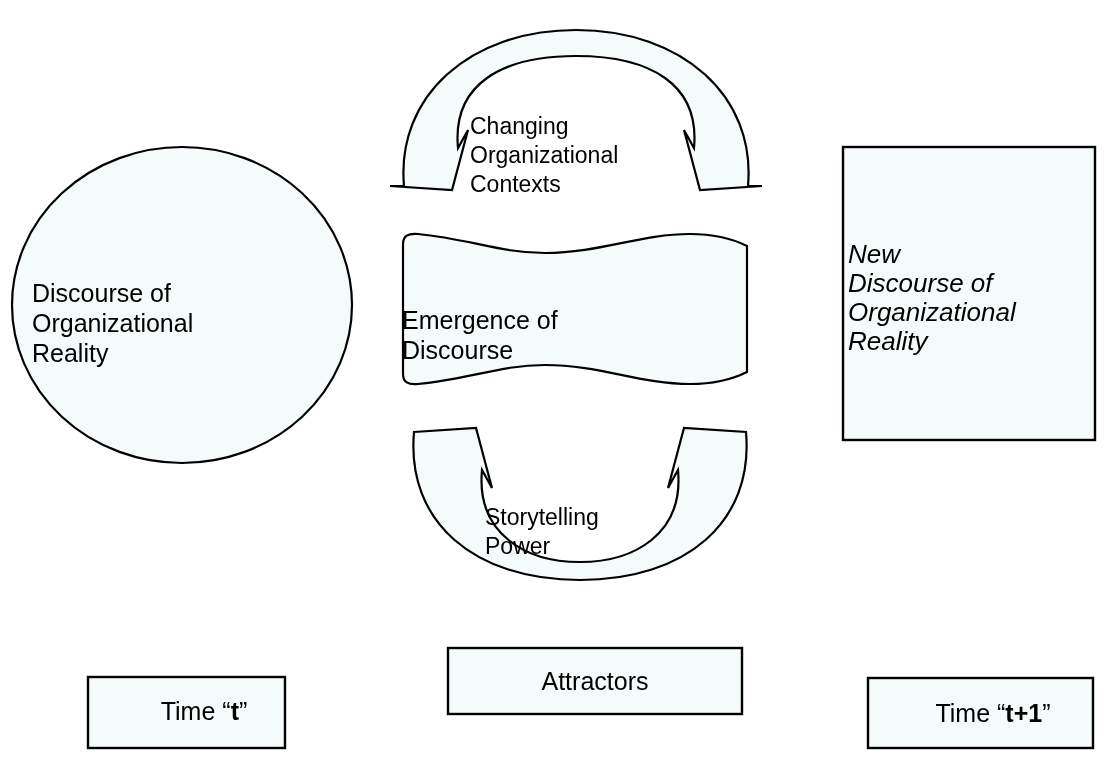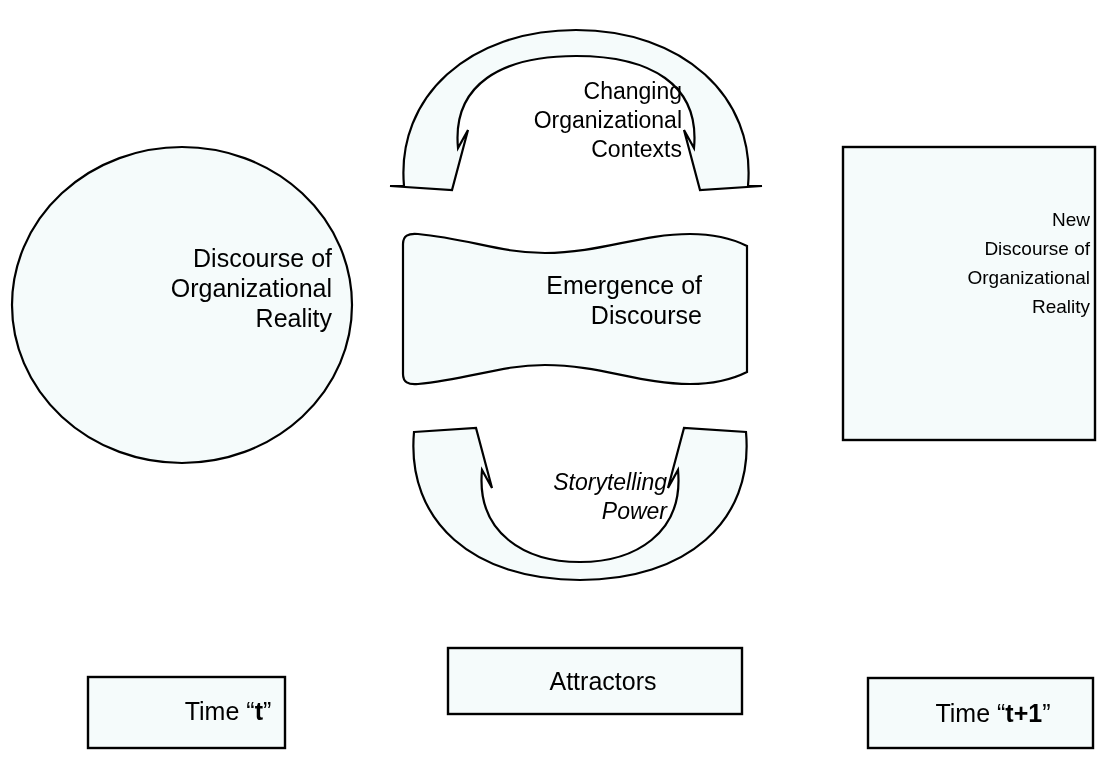--- a/index.html
+++ b/index.html
@@ -16,27 +16,28 @@
   }
   #diagram-canvas {
     position: absolute;
     left: 0;
     top: 0;
     width: 1107px;
     height: 761px;
   }
   .shape-text {
     position: absolute;
-    text-align: right;
+    text-align: left;
     color: #000000;
     font-family: "Liberation Sans", sans-serif;
     font-size: 25px;
     line-height: 30px;
     white-space: pre-line;
     pointer-events: none;
+    margin-top: 35px;
     -webkit-font-smoothing: antialiased;
   }
   
   #label-discourse-of-organizational-reality {
     left: 32px;
     top: 243px;
     width: 300px;
   }
   
   #label-changing-organizational-contexts {
@@ -52,50 +53,48 @@
     top: 270px;
     width: 300px;
   }
   
   #label-storytelling-power {
     left: 485px;
     top: 468px;
     width: 182px;
     font-size: 23px;
     line-height: 29px;
-    font-style: italic;
   }
   
   #label-new-discourse-of-organizational-reality {
     left: 848px;
     top: 205px;
     width: 242px;
-    font-size: 19px;
+    font-size: 26px;
     line-height: 29px;
+    font-style: italic;
   }
   
   .box-text {
     position: absolute;
     color: #000000;
     font-family: "Liberation Sans", sans-serif;
     font-size: 25px;
     text-align: center;
     pointer-events: none;
   }
   #label-time-t {
     left: 88px;
     top: 697px;
     width: 232px;
-    margin-left: 24px;
   }
   #label-attractors {
     left: 448px;
     top: 667px;
     width: 294px;
-    margin-left: 8px;
   }
   #label-time-t-plus-1 {
     left: 868px;
     top: 699px;
     width: 250px;
   }
   .emph { font-weight: bold; }
 </style>
 </head>
 <body>

